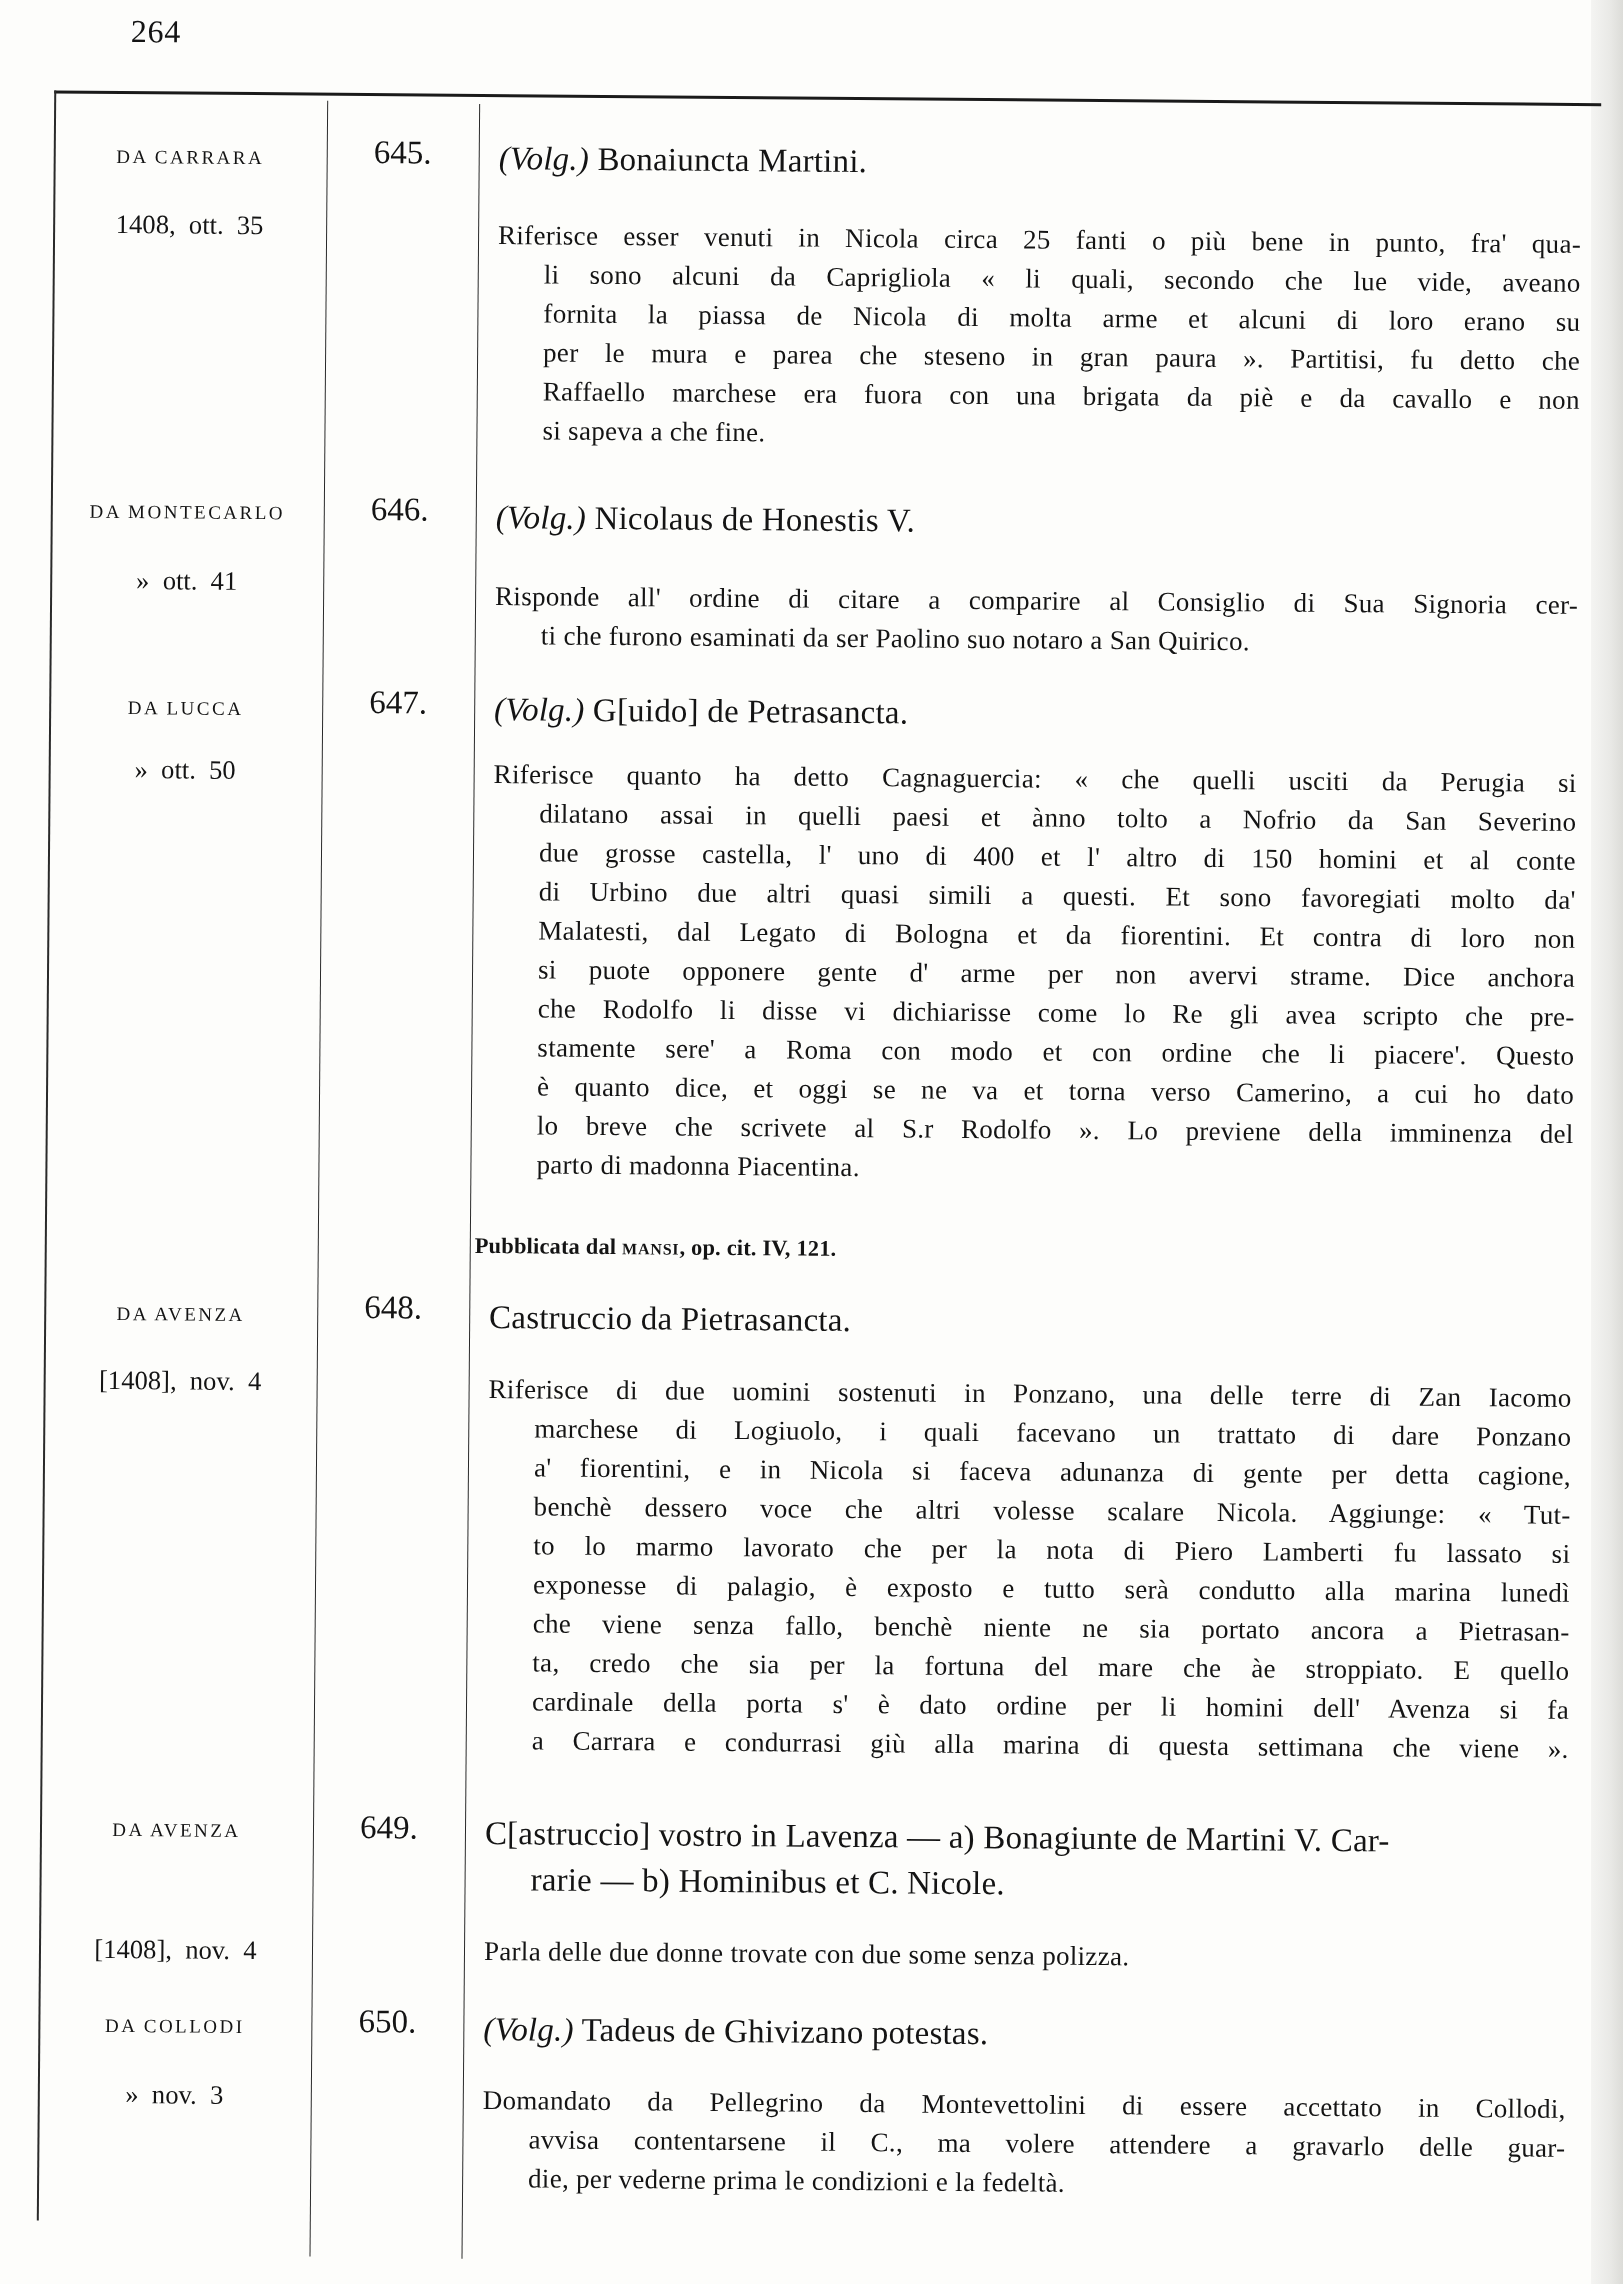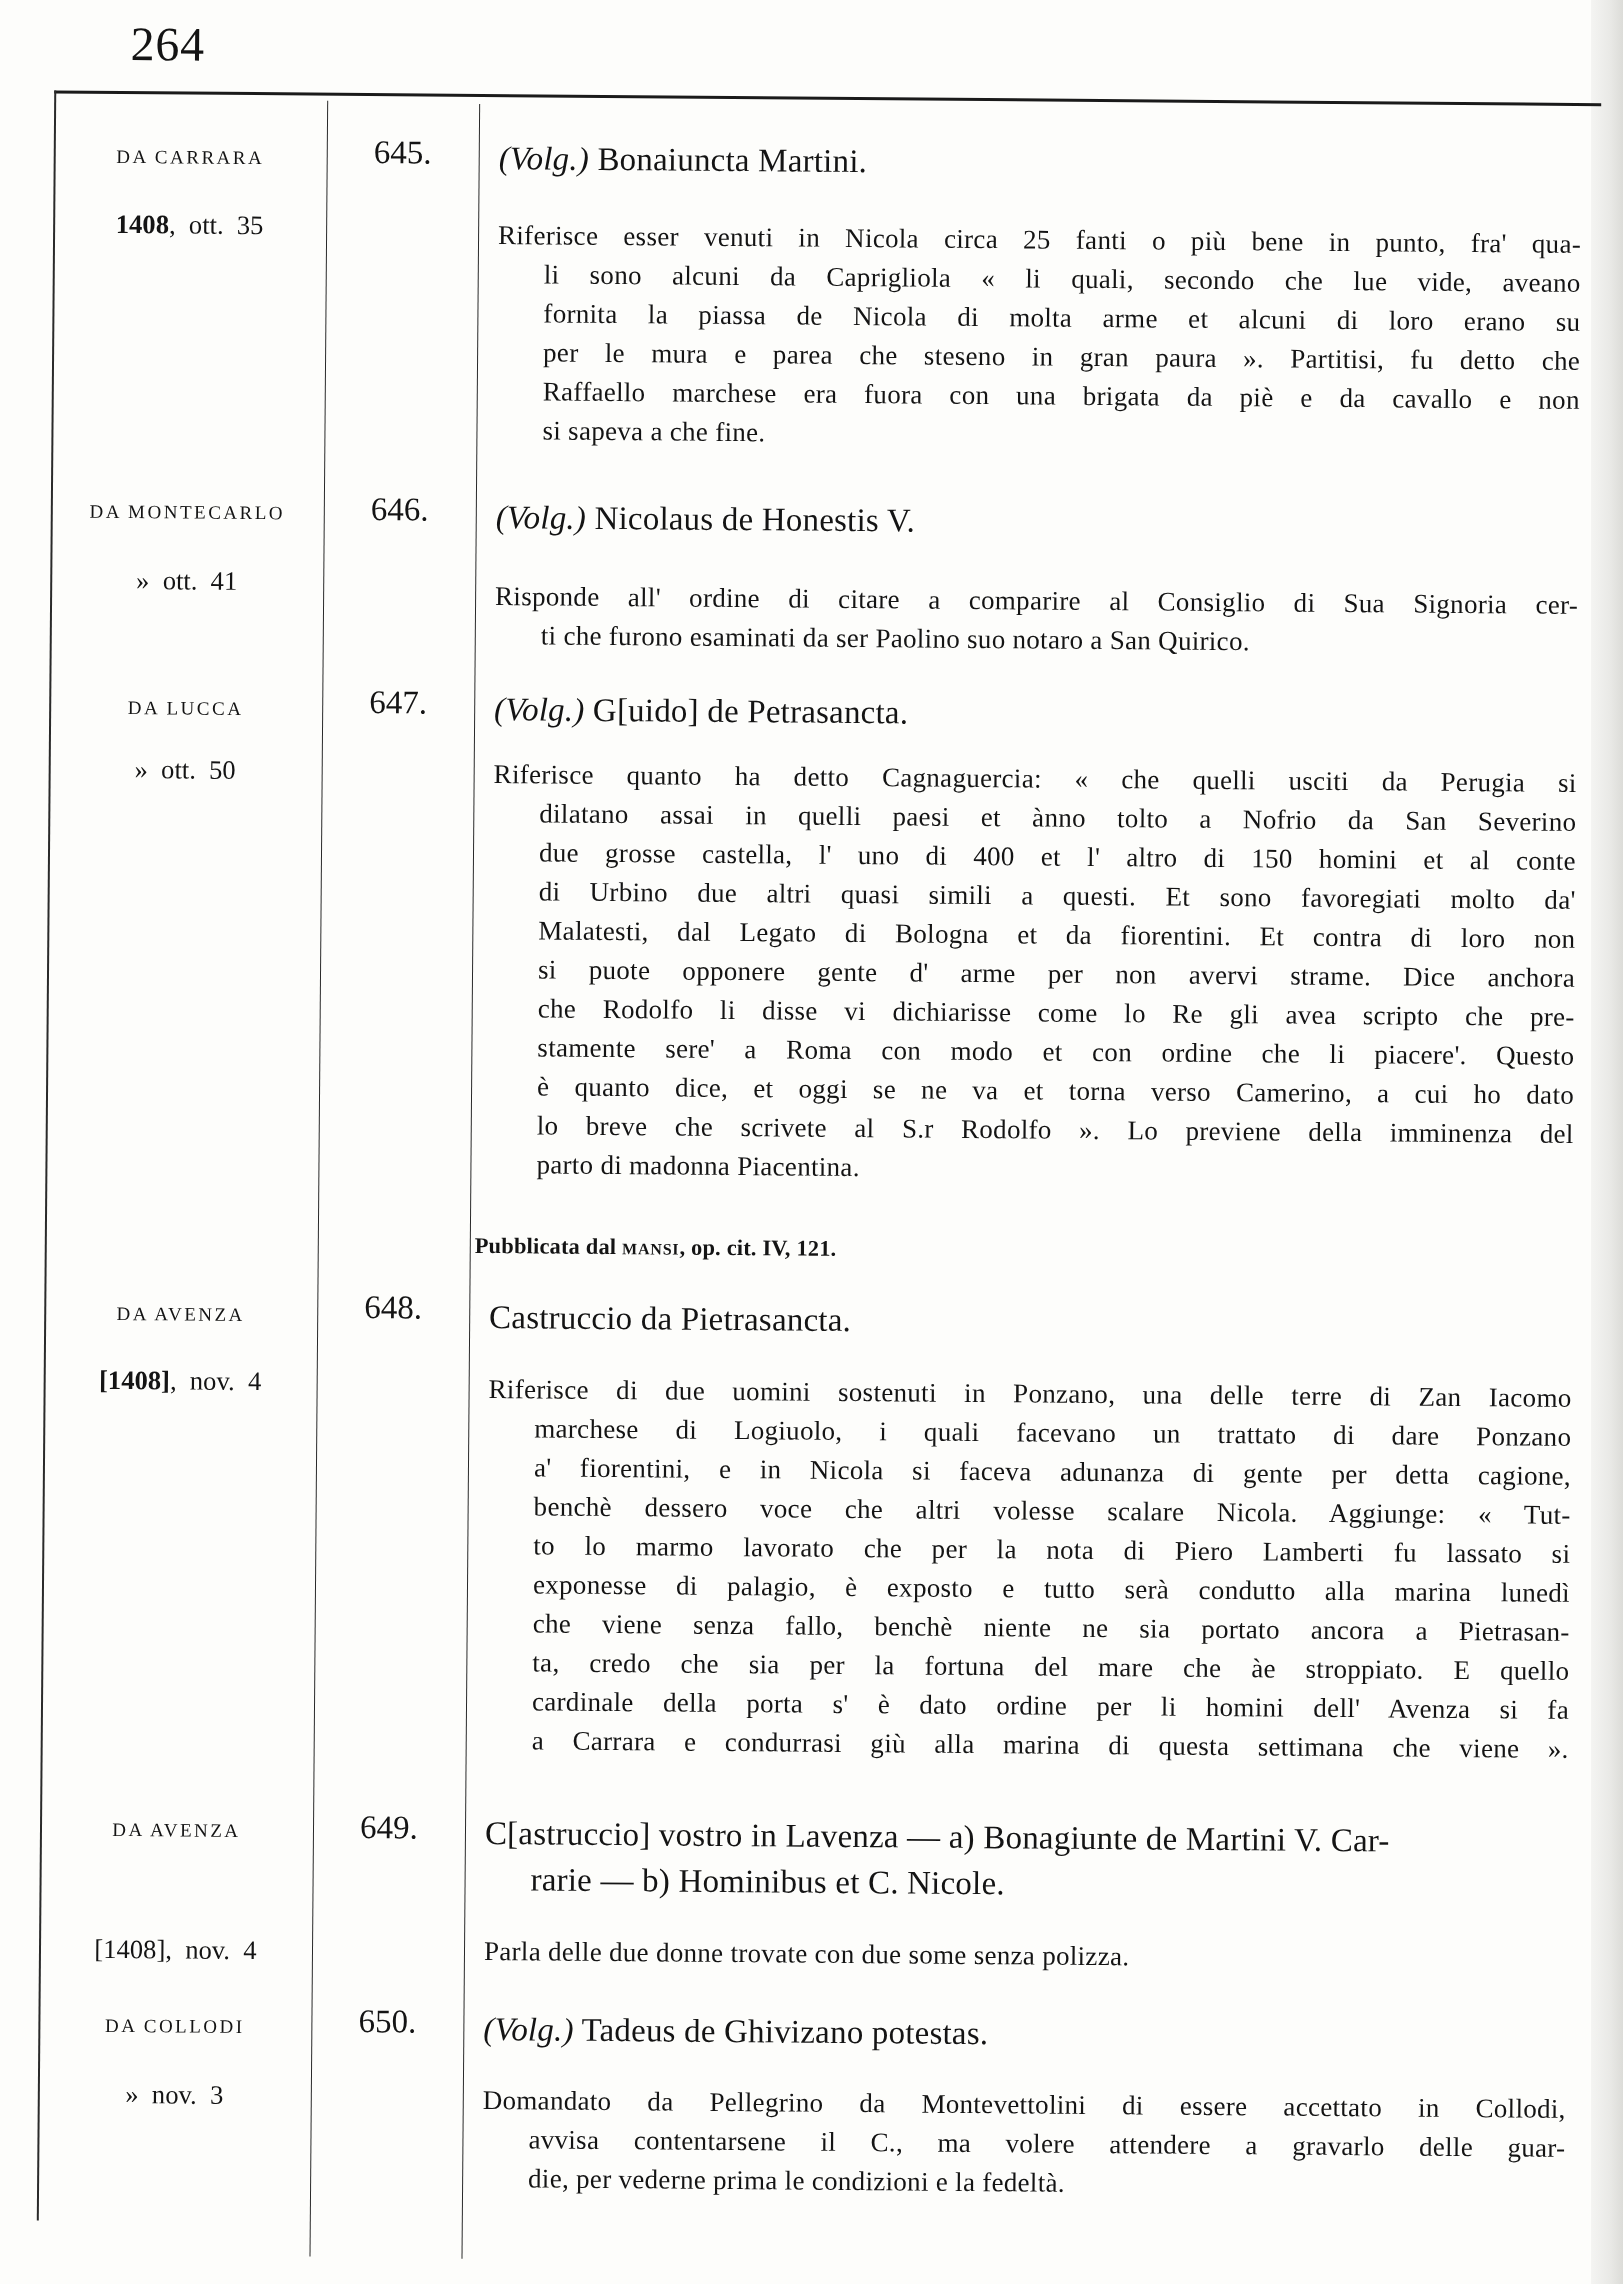--- a/index.html
+++ b/index.html
@@ -11,42 +11,42 @@
   }
   .gutter {
     position: absolute; top: 0; right: 0; width: 32px; height: 2284px;
     background: linear-gradient(90deg, #f4f4f2 0%, #e9e9e6 60%, #dcdcd8 100%);
   }
   .page {
     position: absolute; left: 0; top: 0; width: 1623px; height: 2284px;
     transform-origin: 0 0; transform: rotate(0.47deg);
   }
   .page-number {
-    position: absolute; left: 131px; top: 22px;
-    font-size: 48px; line-height: 41px; letter-spacing: 0.8px;
+    position: absolute; left: 131px; top: 10px;
+    font-size: 32px; line-height: 41px; letter-spacing: 0.8px;
   }
   .top-rule {
     position: absolute; left: 55px; top: 90px; width: 1547px; height: 2.5px;
     background: #1a1a1a;
   }
   .vline { position: absolute; width: 1.7px; background: #2a2a2a; }
   .vline.c1 { left: 55px; top: 90px; height: 2130px; }
   .vline.c2 { left: 328px; top: 98px; height: 2156px; width: 1.2px; }
   .vline.c3 { left: 480px; top: 100px; height: 2155px; width: 1.2px; }
 
   .place {
     position: absolute; left: 58px; width: 267px; text-align: center;
     font-size: 19px; letter-spacing: 2.5px; font-variant: small-caps;
     text-transform: uppercase; line-height: 25px;
   }
   .date {
     position: absolute; left: 58px; width: 267px; text-align: center;
     font-size: 26.6px; line-height: 32px; word-spacing: 6.6px;
   }
-  .date b { font-weight: bold; }
+  .date b { font-weight: normal; }
   .num {
     position: absolute; left: 330px; width: 148px; text-align: center;
     font-size: 33px; line-height: 37px;
   }
   .title {
     position: absolute; left: 500px; width: 1083px;
     font-size: 33px; line-height: 46px; letter-spacing: 0.2px;
   }
   .title .it { font-style: italic; }
   .title .cont { padding-left: 46px; display: block; }

